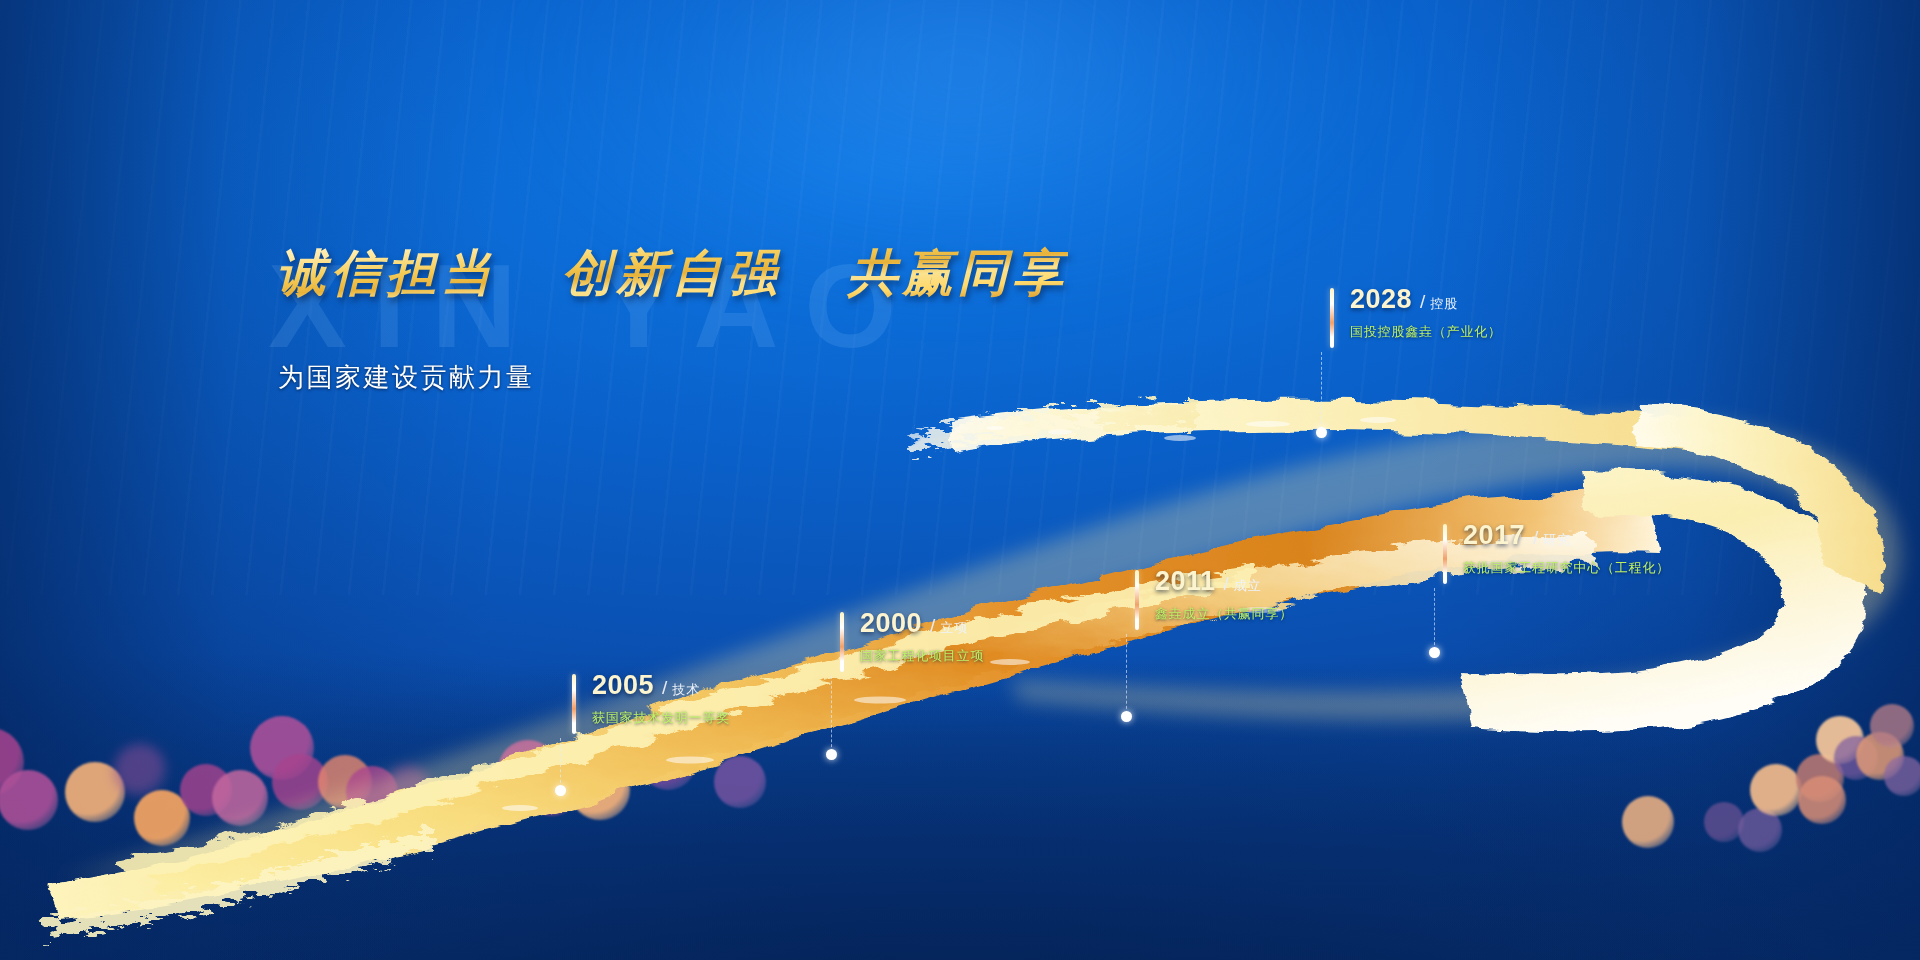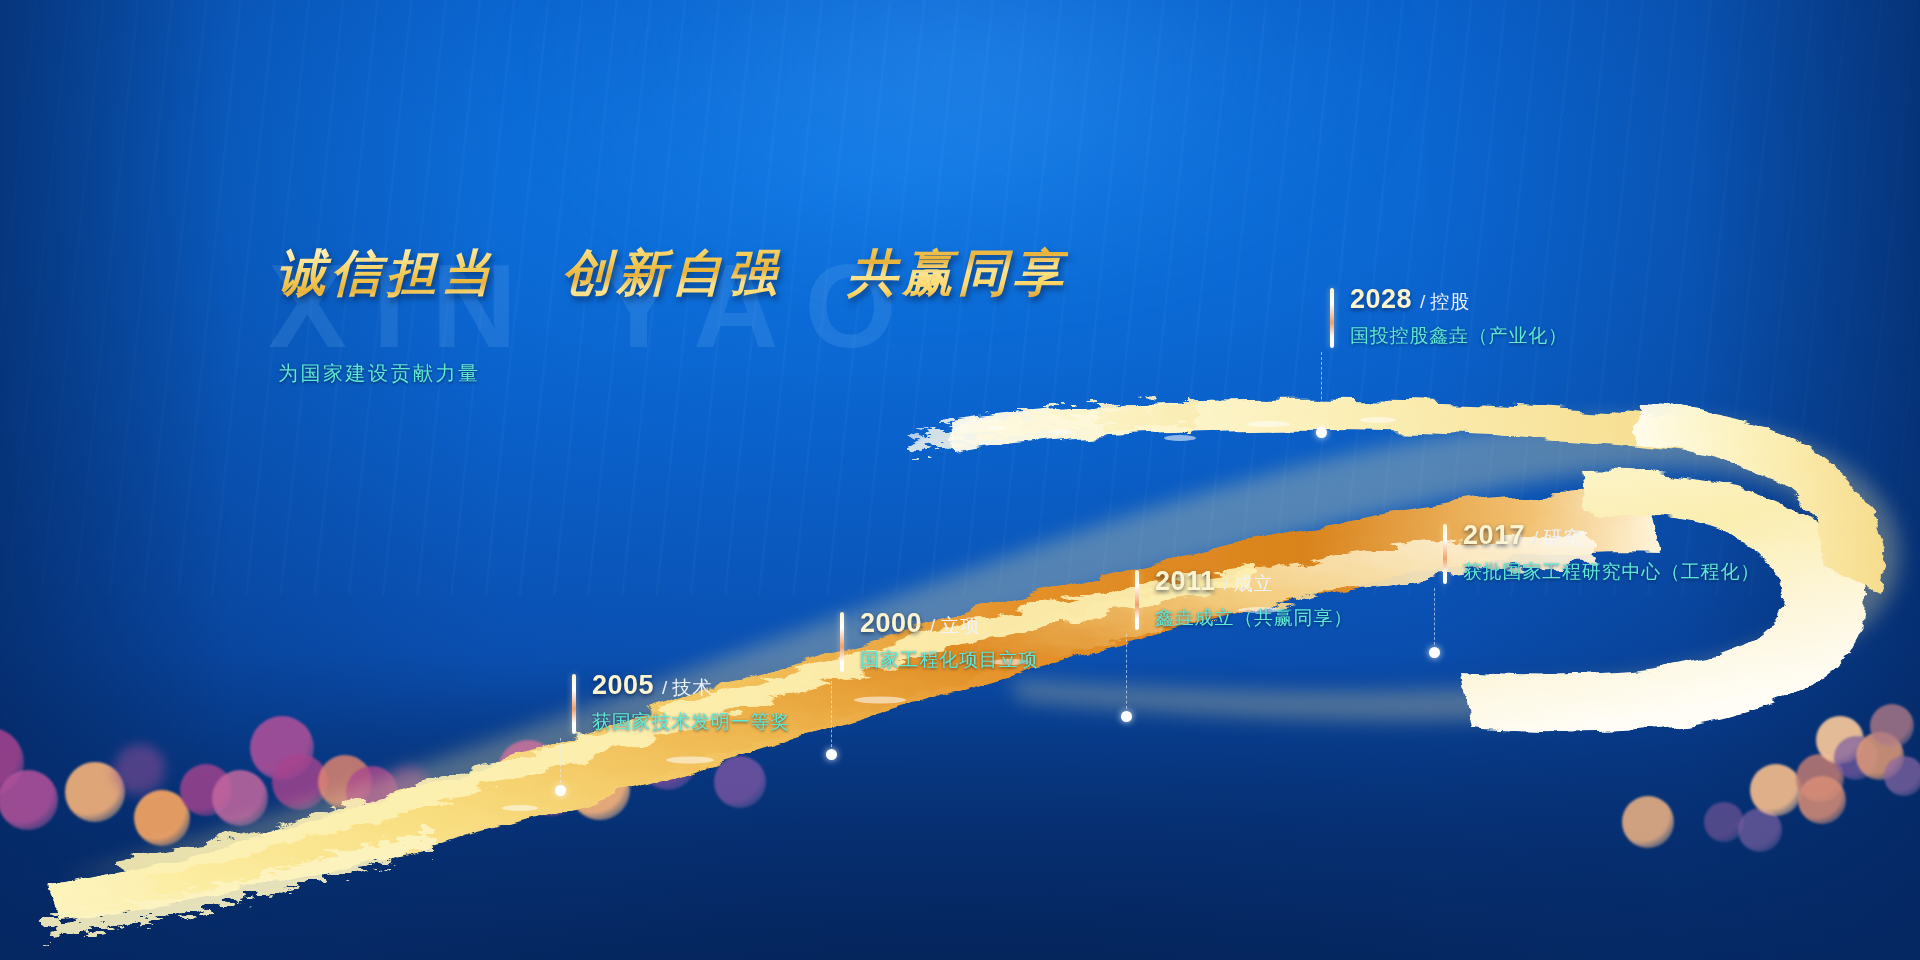--- a/index.html
+++ b/index.html
@@ -101,23 +101,23 @@
   .headline .gap { display: inline-block; width: 28px; }
 
   
   .creed {
     position: absolute;
     left: 278px;
     top: 360px;
     width: 400px;
   }
   .creed-line {
-    font-size: 20px;
+    font-size: 26px;
     letter-spacing: 2.5px;
-    color: #5eead4;
+    color: #ffffff;
     margin-bottom: 29px;
     text-shadow: 0 1px 3px rgba(2,22,60,0.8);
     white-space: nowrap;
   }
 
   
   .ribbon-wrap {
     position: absolute;
     inset: 0;
     pointer-events: none;
@@ -147,27 +147,27 @@
     letter-spacing: 0.5px;
     text-shadow: 0 2px 4px rgba(2,22,60,0.6);
   }
   .tl-sep {
     font-size: 19px;
     color: #e8ecf5;
     margin: 0 5px 0 8px;
     font-weight: 400;
   }
   .tl-tag {
-    font-size: 19px;
+    font-size: 13px;
     color: #eef3fb;
     letter-spacing: 1px;
   }
   .tl-desc {
-    font-size: 19px;
-    color: #5eead4;
+    font-size: 13px;
+    color: #bef264;
     letter-spacing: 0.8px;
     text-shadow: 0 1px 3px rgba(2,22,60,0.7);
   }
 
   
   .tl-dash {
     position: absolute;
     width: 0;
     border-left: 1px dashed rgba(226,238,255,0.62);
   }

